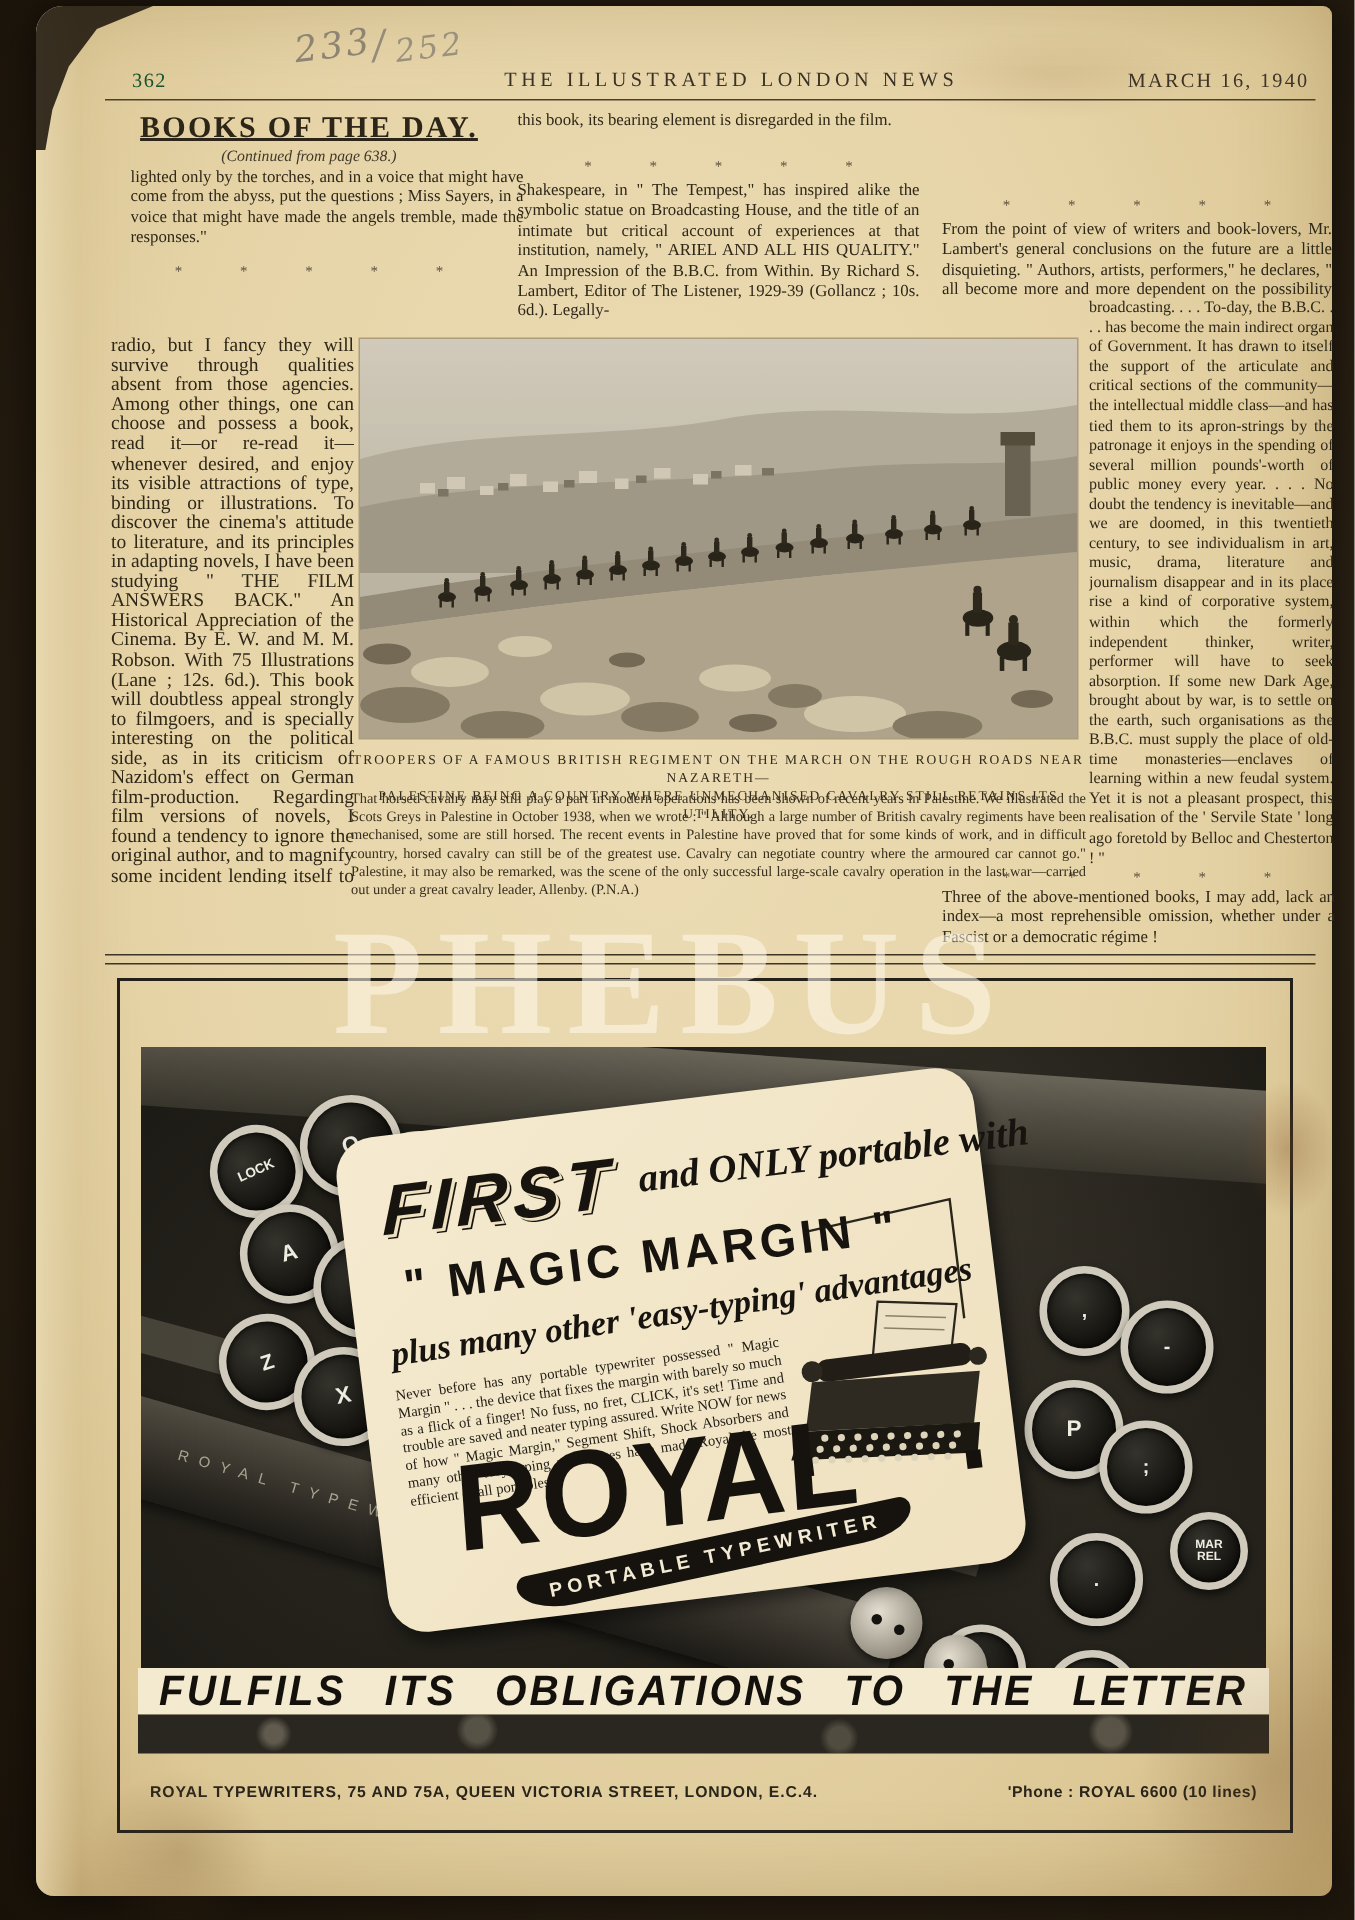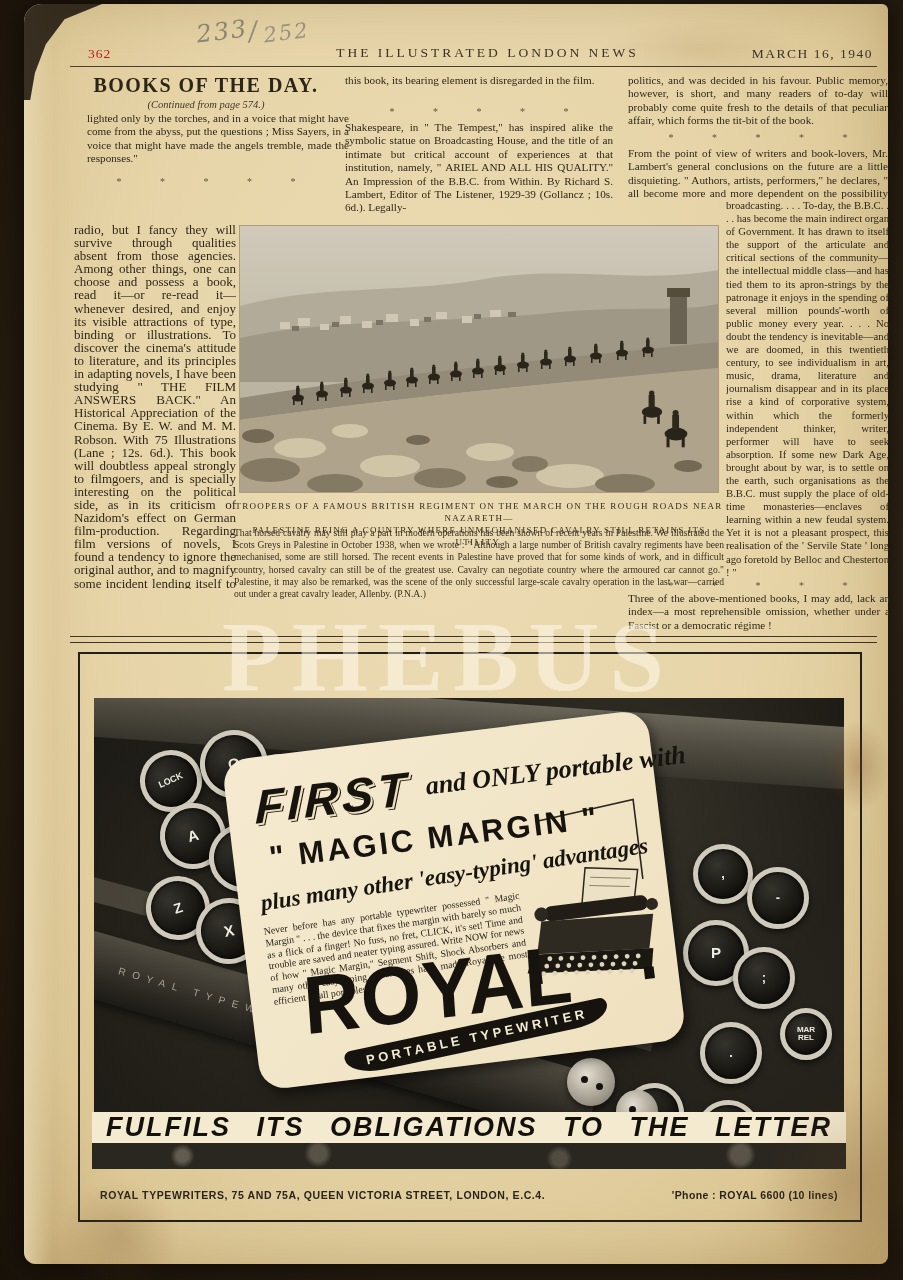--- a/index.html
+++ b/index.html
@@ -23,26 +23,26 @@
   .stain1{left:826px;top:720px;width:64px;height:92px;background:radial-gradient(ellipse,rgba(122,74,30,.32),rgba(122,74,30,0) 70%);}
   .stain2{left:760px;top:1080px;width:180px;height:200px;background:radial-gradient(ellipse,rgba(96,62,24,.20),rgba(96,62,24,0) 70%);}
   .stain3{left:60px;top:1180px;width:120px;height:110px;background:radial-gradient(ellipse,rgba(110,74,30,.22),rgba(110,74,30,0) 70%);}
   .stain4{left:600px;top:20px;width:200px;height:60px;background:radial-gradient(ellipse,rgba(140,100,50,.14),rgba(140,100,50,0) 70%);}
 
   .handwritten{position:absolute;left:196px;top:12px;transform:rotate(-7deg);
     color:#8d8472;font-style:italic;font-size:24px;letter-spacing:2px;font-family:"DejaVu Serif",serif;}
   .handwritten .hw-b{font-size:21px;position:relative;top:8px;left:4px;color:#9a917e;}
   .handwritten .hw-slash{font-size:26px;position:relative;top:4px;color:#948b78;}
 
-  .hdr-num{position:absolute;left:88px;top:46px;font-size:13.5px;color:#b91c1c;letter-spacing:1px;}
+  .hdr-num{position:absolute;left:88px;top:46px;font-size:13.5px;color:#14532d;letter-spacing:1px;}
   .hdr-title{position:absolute;left:0;top:45px;width:903px;text-align:center;font-size:13.5px;color:#3a3225;letter-spacing:3px;margin-left:36px;}
   .hdr-date{position:absolute;right:30px;top:46px;font-size:13.5px;color:#3c3426;letter-spacing:1.5px;}
   .hdr-rule{position:absolute;left:70px;top:66px;width:807px;height:0;border-top:1.5px solid #4a4030;}
 
-  .a-title{position:absolute;left:75px;top:74px;width:262px;text-align:center;font-weight:bold;font-size:20px;letter-spacing:1.5px;color:#2d2618;}
+  .a-title{position:absolute;left:75px;top:74px;width:262px;text-align:center;font-weight:bold;font-size:20px;letter-spacing:1.5px;color:#2d2618;text-decoration:underline;}
   .a-sub{position:absolute;left:75px;top:99px;width:262px;text-align:center;font-style:italic;font-size:10.5px;color:#40382a;}
   .col-text{position:absolute;text-align:justify;color:#2f2819;font-size:11.2px;line-height:13.4px;overflow:hidden;}
   .sep{position:absolute;text-align:center;color:#5c5040;font-size:10px;word-spacing:36px;letter-spacing:0;}
 
   .c1p1{left:87px;top:112px;width:262px;height:60px;}
   .sep1{left:75px;top:176px;width:262px;}
   .c1p2{left:75px;top:191px;width:262px;height:32px;}
   .c1n{left:74px;top:223px;width:162px;height:366px;font-size:13px;line-height:13.1px;}
   .c1b{left:75px;top:592px;width:268px;height:42px;}
 
@@ -147,31 +147,30 @@
   <div class="handwritten">
     <span>233</span><span class="hw-slash">/</span><span class="hw-b">252</span>
   </div>
 
   <div class="hdr-num">362</div>
   <div class="hdr-title">THE ILLUSTRATED LONDON NEWS</div>
   <div class="hdr-date">MARCH 16, 1940</div>
   <div class="hdr-rule"></div>
 
   <div class="a-title">BOOKS OF THE DAY.</div>
-  <div class="a-sub">(Continued from page 574.)</div>
+  <div class="a-sub">(Continued from page 638.)</div>
 
   <div class="col-text c1p1">lighted only by the torches, and in a voice that might have come from the abyss, put the questions ; Miss Sayers, in a voice that might have made the angels tremble, made the responses."</div>
   <div class="sep sep1">* * * * *</div>
   <div class="col-text c1n">radio, but I fancy they will survive through qualities absent from those agencies. Among other things, one can choose and possess a book, read it—or re-read it—whenever desired, and enjoy its visible attractions of type, binding or illustrations. To discover the cinema's attitude to literature, and its principles in adapting novels, I have been studying " THE FILM ANSWERS BACK." An Historical Appreciation of the Cinema. By E. W. and M. M. Robson. With 75 Illustrations (Lane ; 12s. 6d.). This book will doubtless appeal strongly to filmgoers, and is specially interesting on the political side, as in its criticism of Nazidom's effect on German film-production. Regarding film versions of novels, I found a tendency to ignore the original author, and to magnify some incident lending itself to spectacular presentation, but hardly typical of the story. Thus, in discussing films of " South Riding " and " The Vessel of Wrath," the authors make no mention of Winifred Holtby</div>
 
   <div class="col-text c2p1">this book, its bearing element is disregarded in the film.</div>
   <div class="sep sep2">* * * * *</div>
   <div class="col-text c2p2">Shakespeare, in " The Tempest," has inspired alike the symbolic statue on Broadcasting House, and the title of an intimate but critical account of experiences at that institution, namely, " ARIEL AND ALL HIS QUALITY." An Impression of the B.B.C. from Within. By Richard S. Lambert, Editor of The Listener, 1929-39 (Gollancz ; 10s. 6d.). Legally-</div>
 
-  <div class="col-text c3p1">politics, and was decided in his favour. Public memory, however, is short, and many readers of to-day will probably come quite fresh to the details of that peculiar affair, which forms the tit-bit of the book.</div>
   <div class="sep sep3">* * * * *</div>
   <div class="col-text c3p2">From the point of view of writers and book-lovers, Mr. Lambert's general conclusions on the future are a little disquieting. " Authors, artists, performers," he declares, " all become more and more dependent on the possibility of supplementing their earnings by</div>
   <div class="col-text c3n">broadcasting. . . . To-day, the B.B.C. . . . has become the main indirect organ of Government. It has drawn to itself the support of the articulate and critical sections of the community—the intellectual middle class—and has tied them to its apron-strings by the patronage it enjoys in the spending of several million pounds'-worth of public money every year. . . . No doubt the tendency is inevitable—and we are doomed, in this twentieth century, to see individualism in art, music, drama, literature and journalism disappear and in its place rise a kind of corporative system, within which the formerly independent thinker, writer, performer will have to seek absorption. If some new Dark Age, brought about by war, is to settle on the earth, such organisations as the B.B.C. must supply the place of old-time monasteries—enclaves of learning within a new feudal system. Yet it is not a pleasant prospect, this realisation of the ' Servile State ' long ago foretold by Belloc and Chesterton ! "</div>
   <div class="sep sep4">* * * * *</div>
   <div class="col-text c3b">Three of the above-mentioned books, I may add, lack an index—a most reprehensible omission, whether under a Fascist or a democratic régime !</div>
 
   <div class="photo">
     <svg width="478" height="266" viewBox="0 0 478 266" xmlns="http://www.w3.org/2000/svg">
       <defs>
         <linearGradient id="sky" x1="0" y1="0" x2="0" y2="1">

